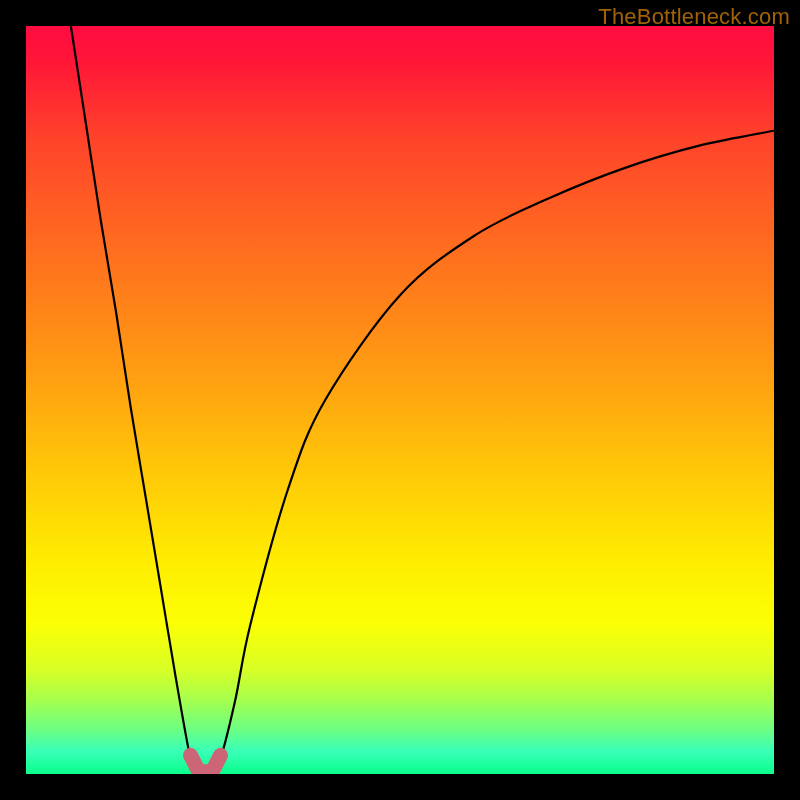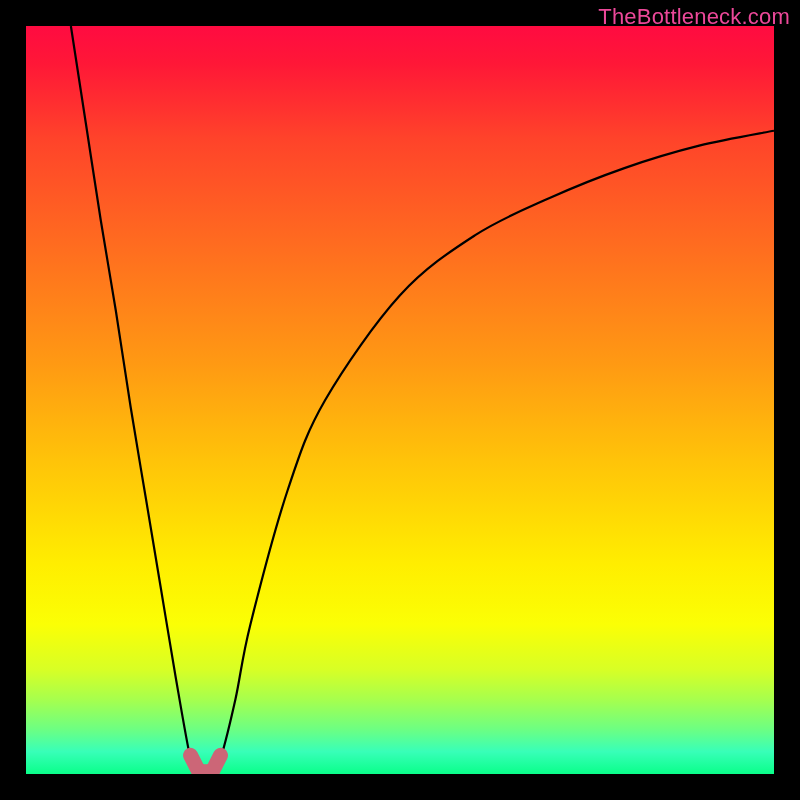--- a/index.html
+++ b/index.html
@@ -27,21 +27,21 @@
       #d8ff25 86%,
       #a7ff4d 90%,
       #6dff82 94%,
       #38ffb8 97%,
       #0aff8a 100%
     );
   }
   .watermark {
     position: absolute;
     top: 4px; right: 10px;
-    color: #ec4899;
+    color: #a16207;
     font-size: 22px;
     letter-spacing: 0.2px;
     pointer-events: none;
   }
   .curve-svg {
     position: absolute;
     left: 26px; top: 26px;
     width: 748px; height: 748px;
   }
 </style>

